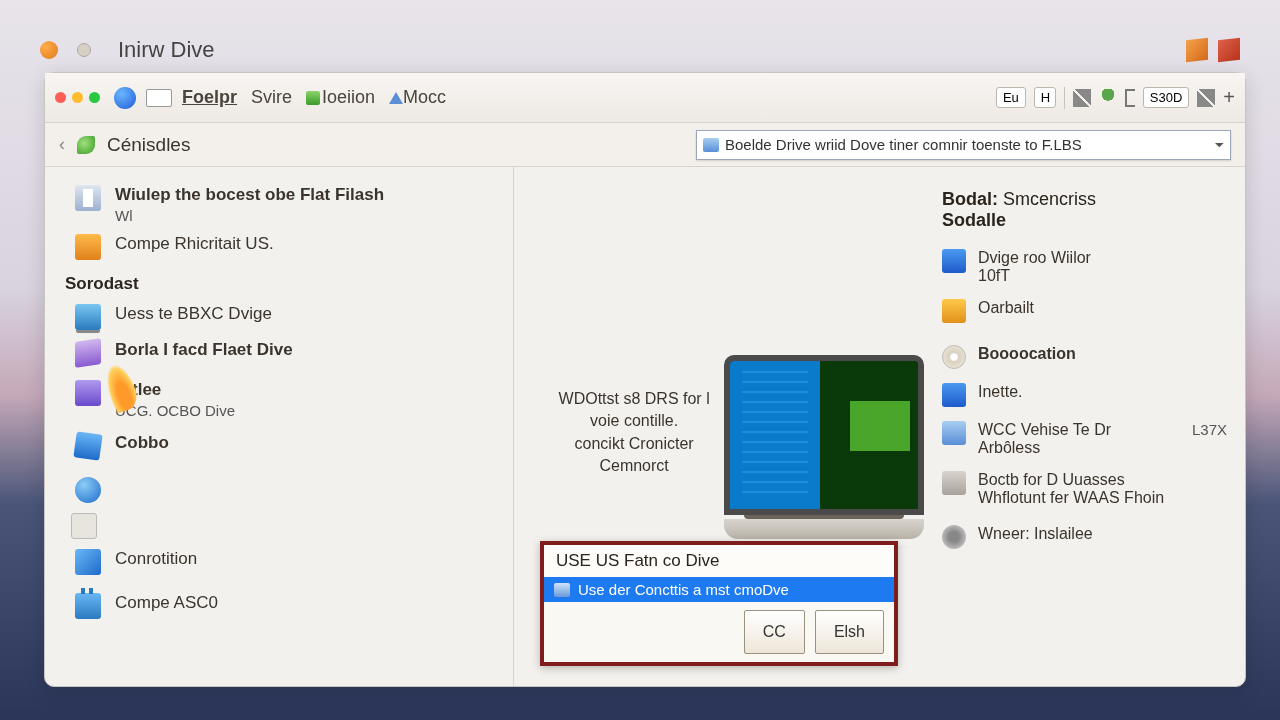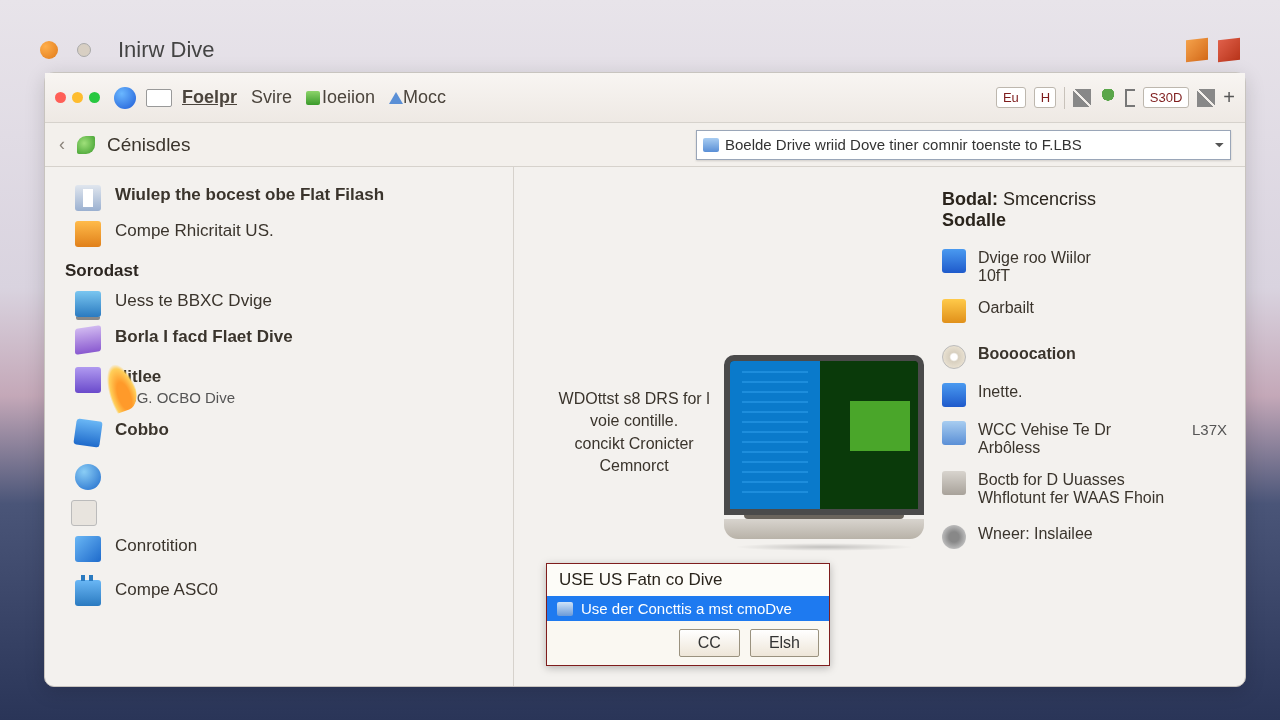--- a/index.html
+++ b/index.html
@@ -38,21 +38,21 @@
   .globe{width:22px;height:22px;border-radius:50%;background:radial-gradient(circle at 35% 30%,#6ab7ff,#1e5bd6);}
   .tabish{width:26px;height:18px;border:1px solid #999;border-radius:2px;background:#fff;}
   .menu-items{display:flex;gap:14px;}
   .menu-item{font-size:18px;color:#4b443c;cursor:pointer;}
   .menu-item .lead{font-weight:600;text-decoration:underline;}
   .menu-icon{display:inline-block;width:14px;height:14px;margin-right:2px;vertical-align:-2px;}
   .mi-green{background:linear-gradient(#8dd46a,#3a9a2a);border-radius:2px;}
   .mi-blue{width:0;height:0;border-left:7px solid transparent;border-right:7px solid transparent;border-bottom:12px solid #5a8fd6;display:inline-block;vertical-align:-1px;}
 
   .toolbar-right{margin-left:auto;display:flex;align-items:center;gap:8px;}
-  .pill{border:1px solid #bdb7ae;background:#fff;border-radius:3px;padding:2px 6px;font-size:13px;color:#7f1d1d;}
+  .pill{border:1px solid #bdb7ae;background:#fff;border-radius:3px;padding:2px 6px;font-size:13px;color:#000000;}
   .pill-sm{width:22px;text-align:center;}
   .sep{width:1px;height:22px;background:#c8c2ba;}
   .tool-ico{width:18px;height:18px;}
   .ti-pencil{background:linear-gradient(45deg,#888 45%,transparent 46%),linear-gradient(45deg,transparent 54%,#888 55%);}
   .ti-pin{background:radial-gradient(circle at 50% 30%,#5aa64a 40%,transparent 41%);}
   .ti-bracket{border-left:2px solid #777;border-top:2px solid #777;border-bottom:2px solid #777;width:10px;}
   .plus{font-size:20px;color:#555;font-weight:300;}
 
   .breadcrumb-row{
     height:44px;display:flex;align-items:center;padding:0 14px;gap:12px;
@@ -100,28 +100,28 @@
   .lap-screen{height:160px;background:#1a1a1a;border:6px solid #4a4a4a;border-radius:10px 10px 0 0;position:relative;overflow:hidden;}
   .lap-screen .left{position:absolute;left:0;top:0;bottom:0;width:48%;background:#0a7acb;}
   .lap-screen .left::before{content:"";position:absolute;inset:10px 12px;background:repeating-linear-gradient(#2a9ae8 0 2px,transparent 2px 10px);opacity:.6;}
   .lap-screen .right{position:absolute;right:0;top:0;bottom:0;width:52%;background:#0a3a0a;}
   .lap-screen .right .fold{position:absolute;left:30px;top:40px;width:60px;height:50px;background:#4aa62a;}
   .lap-base{height:20px;background:linear-gradient(#d8d4ce,#b8b2a8);border-radius:0 0 14px 14px;}
   .lap-kbd{height:4px;background:#6a645c;margin:0 20px;border-radius:0 0 4px 4px;}
   .lap-shadow{height:8px;margin:4px 10px 0;border-radius:50%;background:radial-gradient(ellipse,#0003,transparent 70%);}
 
   .dialog{
-    position:absolute;left:32px;bottom:20px;width:284px;
-    background:#fdfcf8;border:1px solid #7f1d1d;box-shadow:0 2px 8px rgba(0,0,0,.25);
+    position:absolute;left:26px;bottom:20px;width:358px;
+    background:#fdfcf8;border:4px solid #7f1d1d;box-shadow:0 2px 8px rgba(0,0,0,.25);
   }
   .dlg-title{padding:6px 12px;font-size:17px;color:#2a241c;}
   .dlg-sel{background:#1e7af0;color:#fff;padding:4px 10px;display:flex;align-items:center;gap:8px;font-size:15px;}
   .dlg-sel-ico{width:16px;height:14px;background:linear-gradient(#cfe3f8,#6a9ad8);border-radius:2px;}
   .dlg-btns{padding:8px 10px;display:flex;justify-content:flex-end;gap:10px;background:#faf8f2;}
-  .btn{border:1px solid #9a927f;background:linear-gradient(#fff,#eee6d8);padding:4px 18px;font-size:16px;color:#333;cursor:pointer;border-radius:2px;}
+  .btn{border:1px solid #9a927f;background:linear-gradient(#fff,#eee6d8);padding:12px 18px;font-size:16px;color:#333;cursor:pointer;border-radius:2px;}
 
   .right-col{flex:1;padding-top:0;}
   .rc-heading{font-size:18px;color:#2a241c;}
   .rc-heading .b{font-weight:700;}
   .rc-list{margin-top:18px;}
   .rc-row{display:flex;align-items:flex-start;gap:12px;margin-bottom:14px;font-size:16px;color:#3a342c;}
   .rc-ico{width:24px;height:24px;flex:none;border-radius:3px;}
   .rc-row .meta{margin-left:auto;color:#555;font-size:15px;}
   .ri-folder{background:linear-gradient(#4a9af0,#1e5acb);}
   .ri-yfolder{background:linear-gradient(#ffca4a,#e0901a);}
@@ -181,21 +181,21 @@
       <span class="addr-ico"></span>
       <span>Boelde Drive wriid Dove tiner comnir toenste to F.LBS</span>
       <span class="addr-caret">⏷</span>
     </div>
   </div>
 
   <div class="body">
     <div class="sidebar">
       <div class="side-row">
         <div class="side-ico ico-flash"></div>
-        <div class="side-text"><span class="strong">Wiulep the bocest obe Flat Filash</span></div>
+        <div class="side-text"><span class="strong">Wiulep the bocest obe Flat Filash</span><span class="sub">Wl</span></div>
       </div>
       <div class="side-row">
         <div class="side-ico ico-folder"></div>
         <div class="side-text">Compe Rhicritait US.</div>
       </div>
       <div class="side-heading">Sorodast</div>
       <div class="side-row">
         <div class="side-ico ico-monitor"></div>
         <div class="side-text">Uess te BBXC Dvige</div>
       </div>

